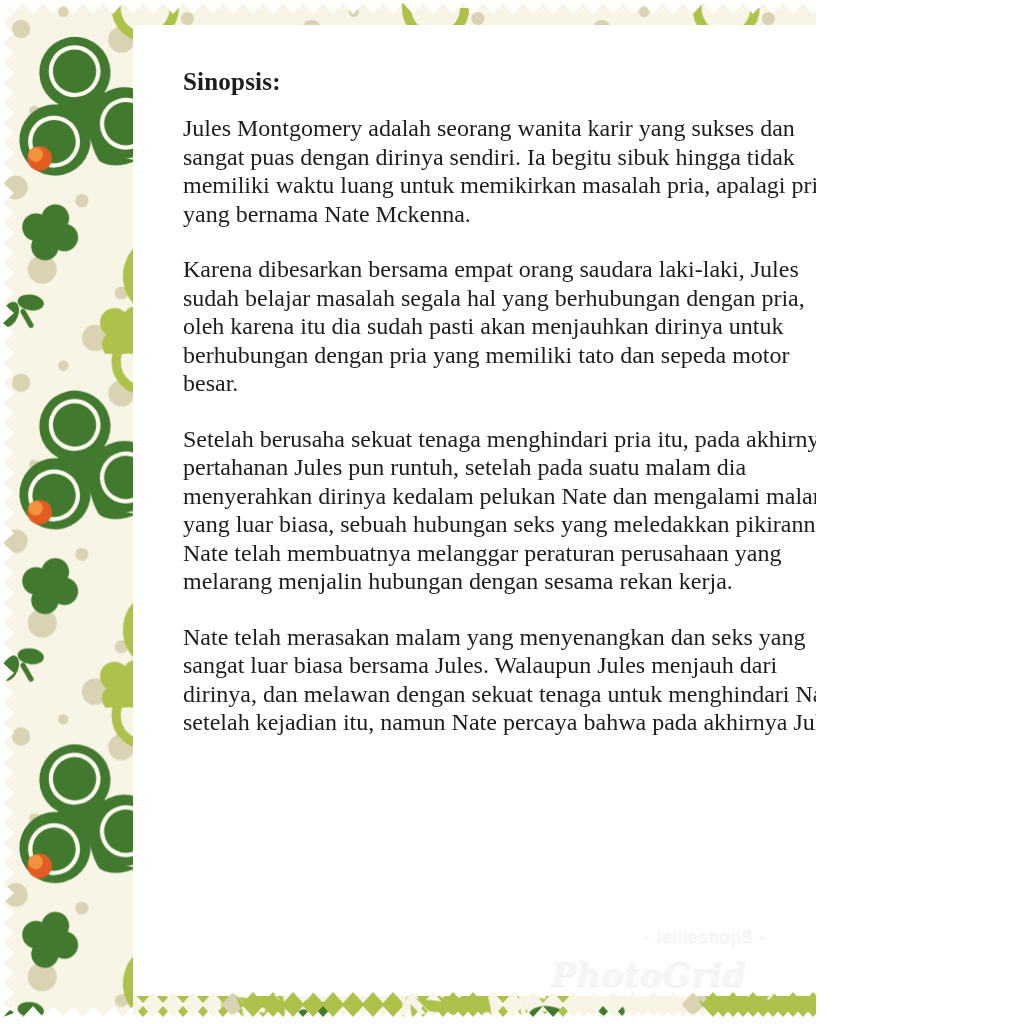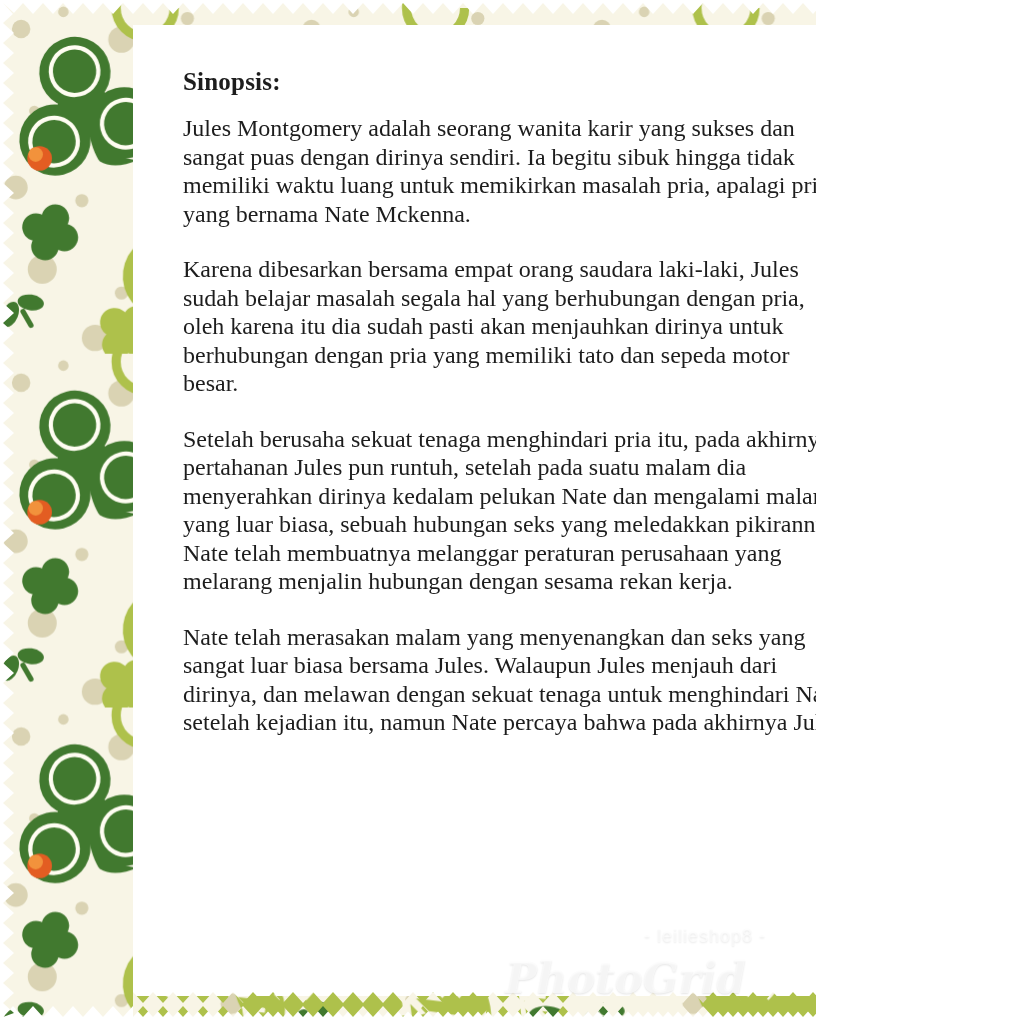--- a/index.html
+++ b/index.html
@@ -49,21 +49,21 @@
     font-family:"Liberation Sans",sans-serif;
     font-size:18px;letter-spacing:1px;
     color:rgba(255,255,255,0.55);
     text-shadow:0 1px 2px rgba(0,0,0,0.10);
     white-space:nowrap;
   }
   .wm-app{
     position:absolute;right:36px;top:28px;
     font-family:"DejaVu Serif",serif;
     font-style:italic;font-weight:bold;
-    font-size:42px;
+    font-size:34px;
     color:rgba(255,255,255,0.60);
     text-shadow:0 1px 2px rgba(0,0,0,0.10);
     white-space:nowrap;
   }
 </style>
 </head>
 <body>
 
 <div class="stage">
 

